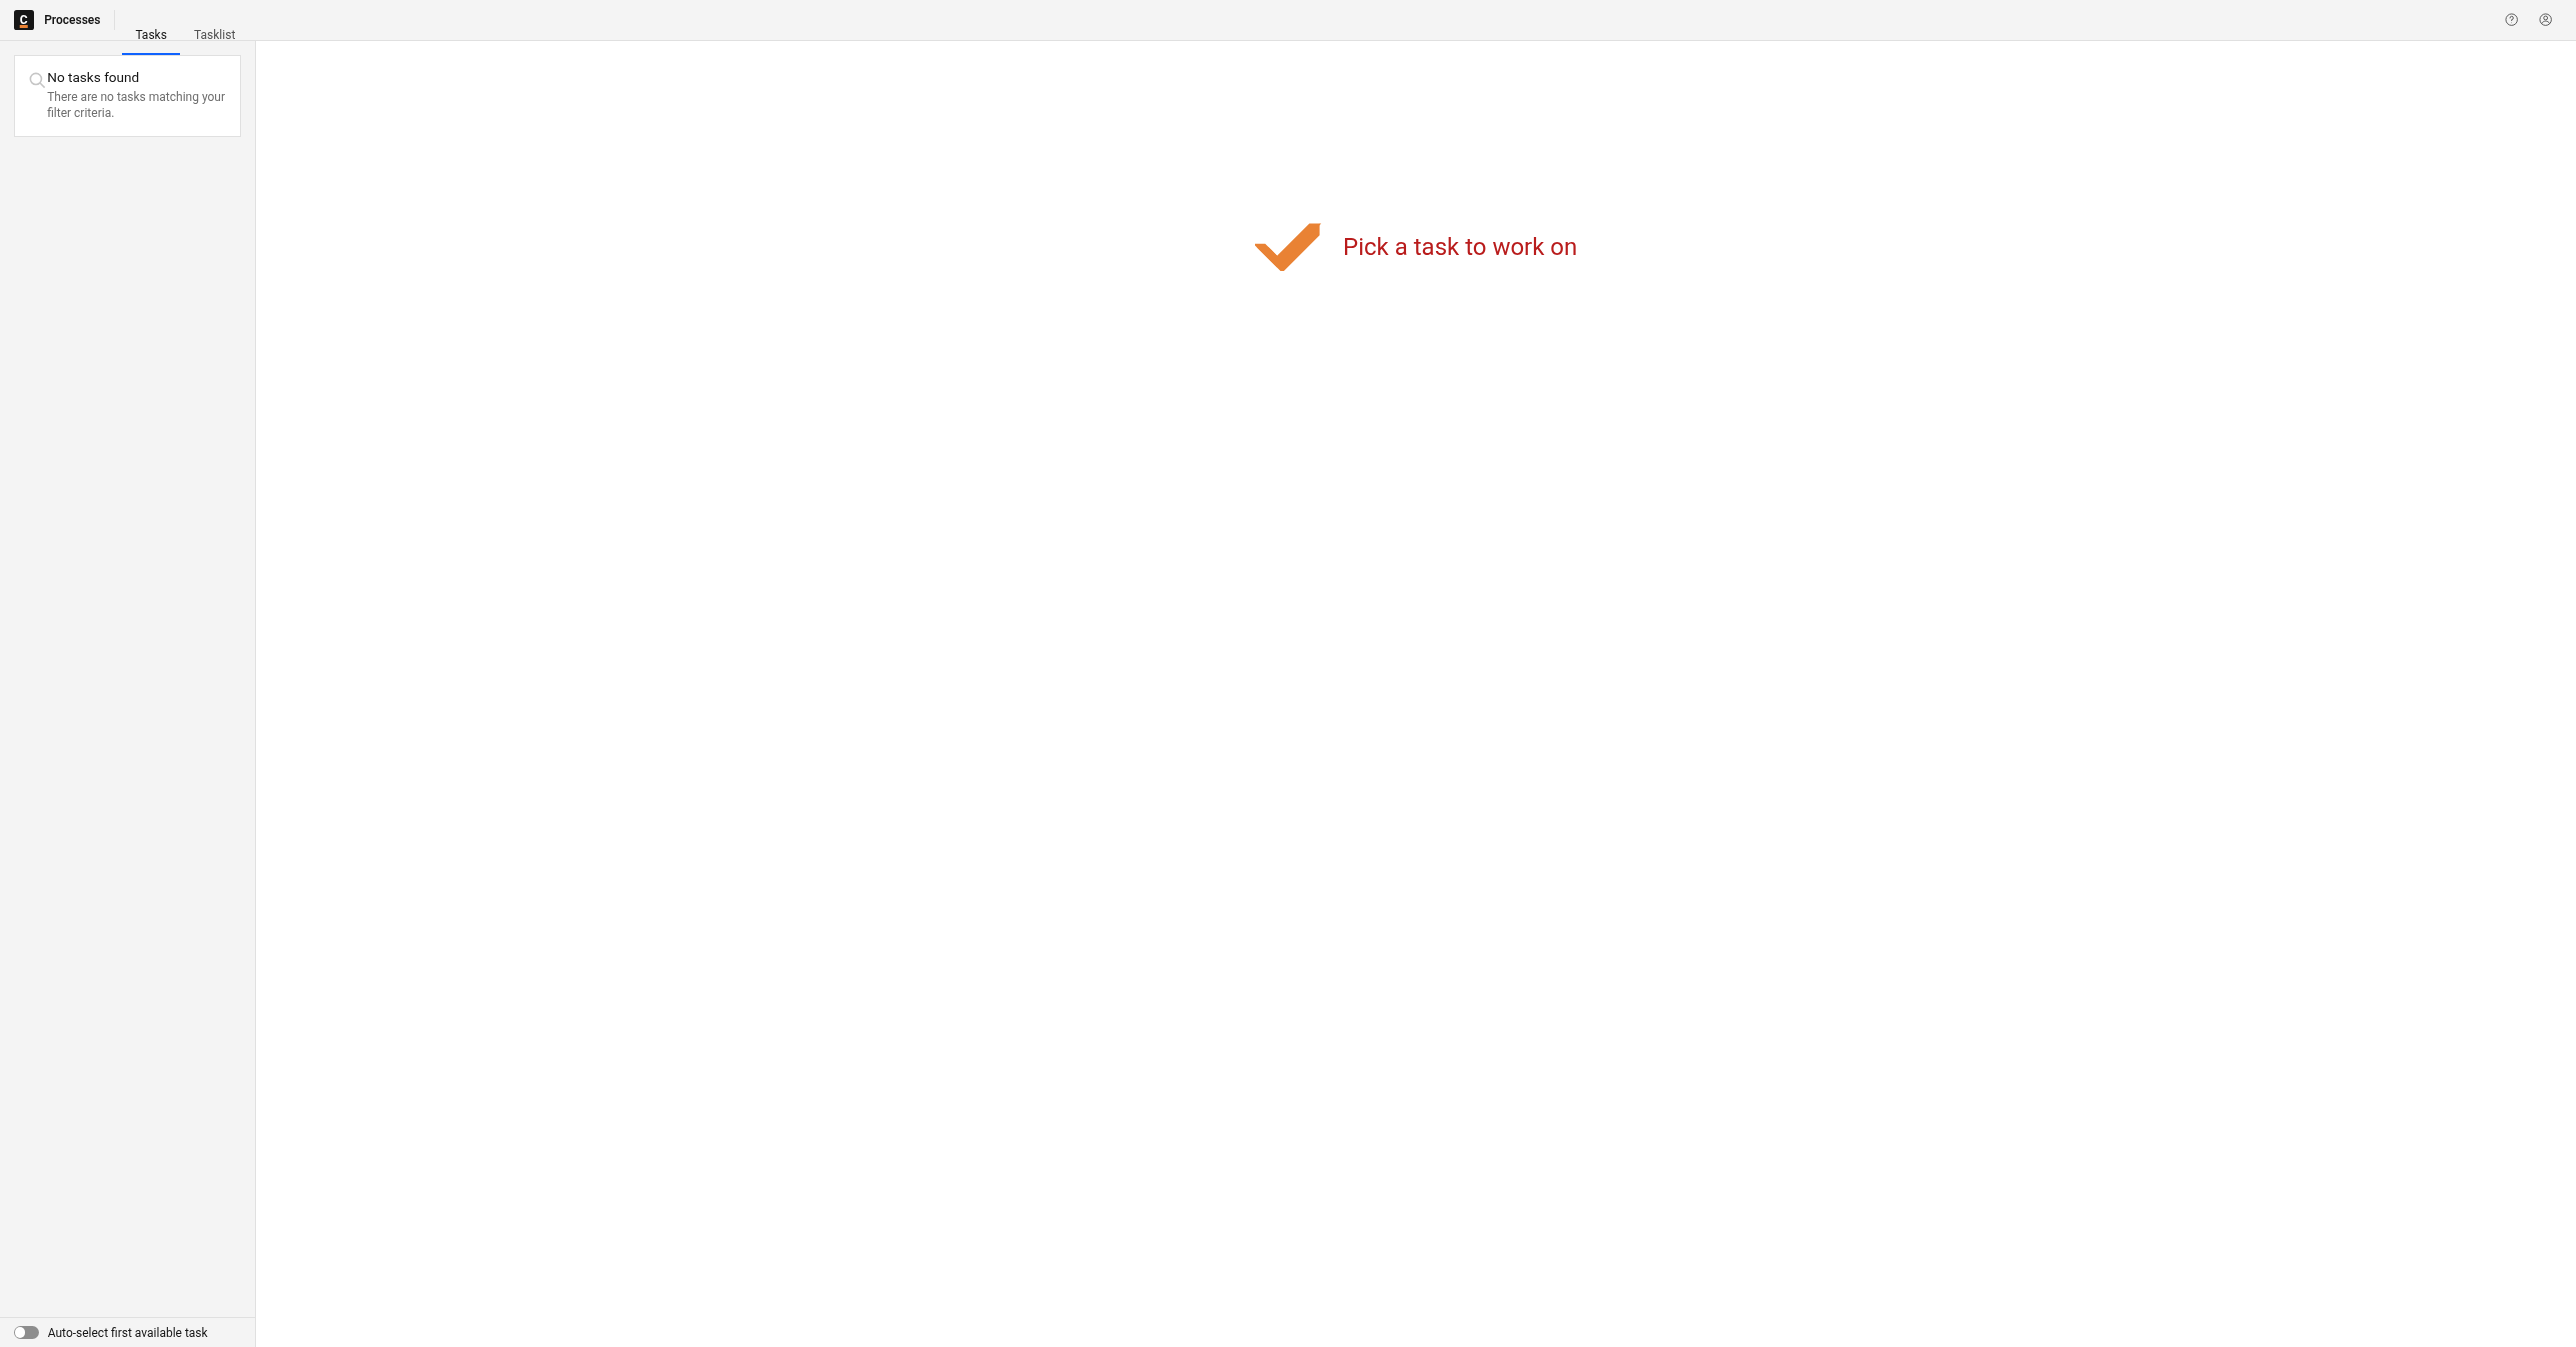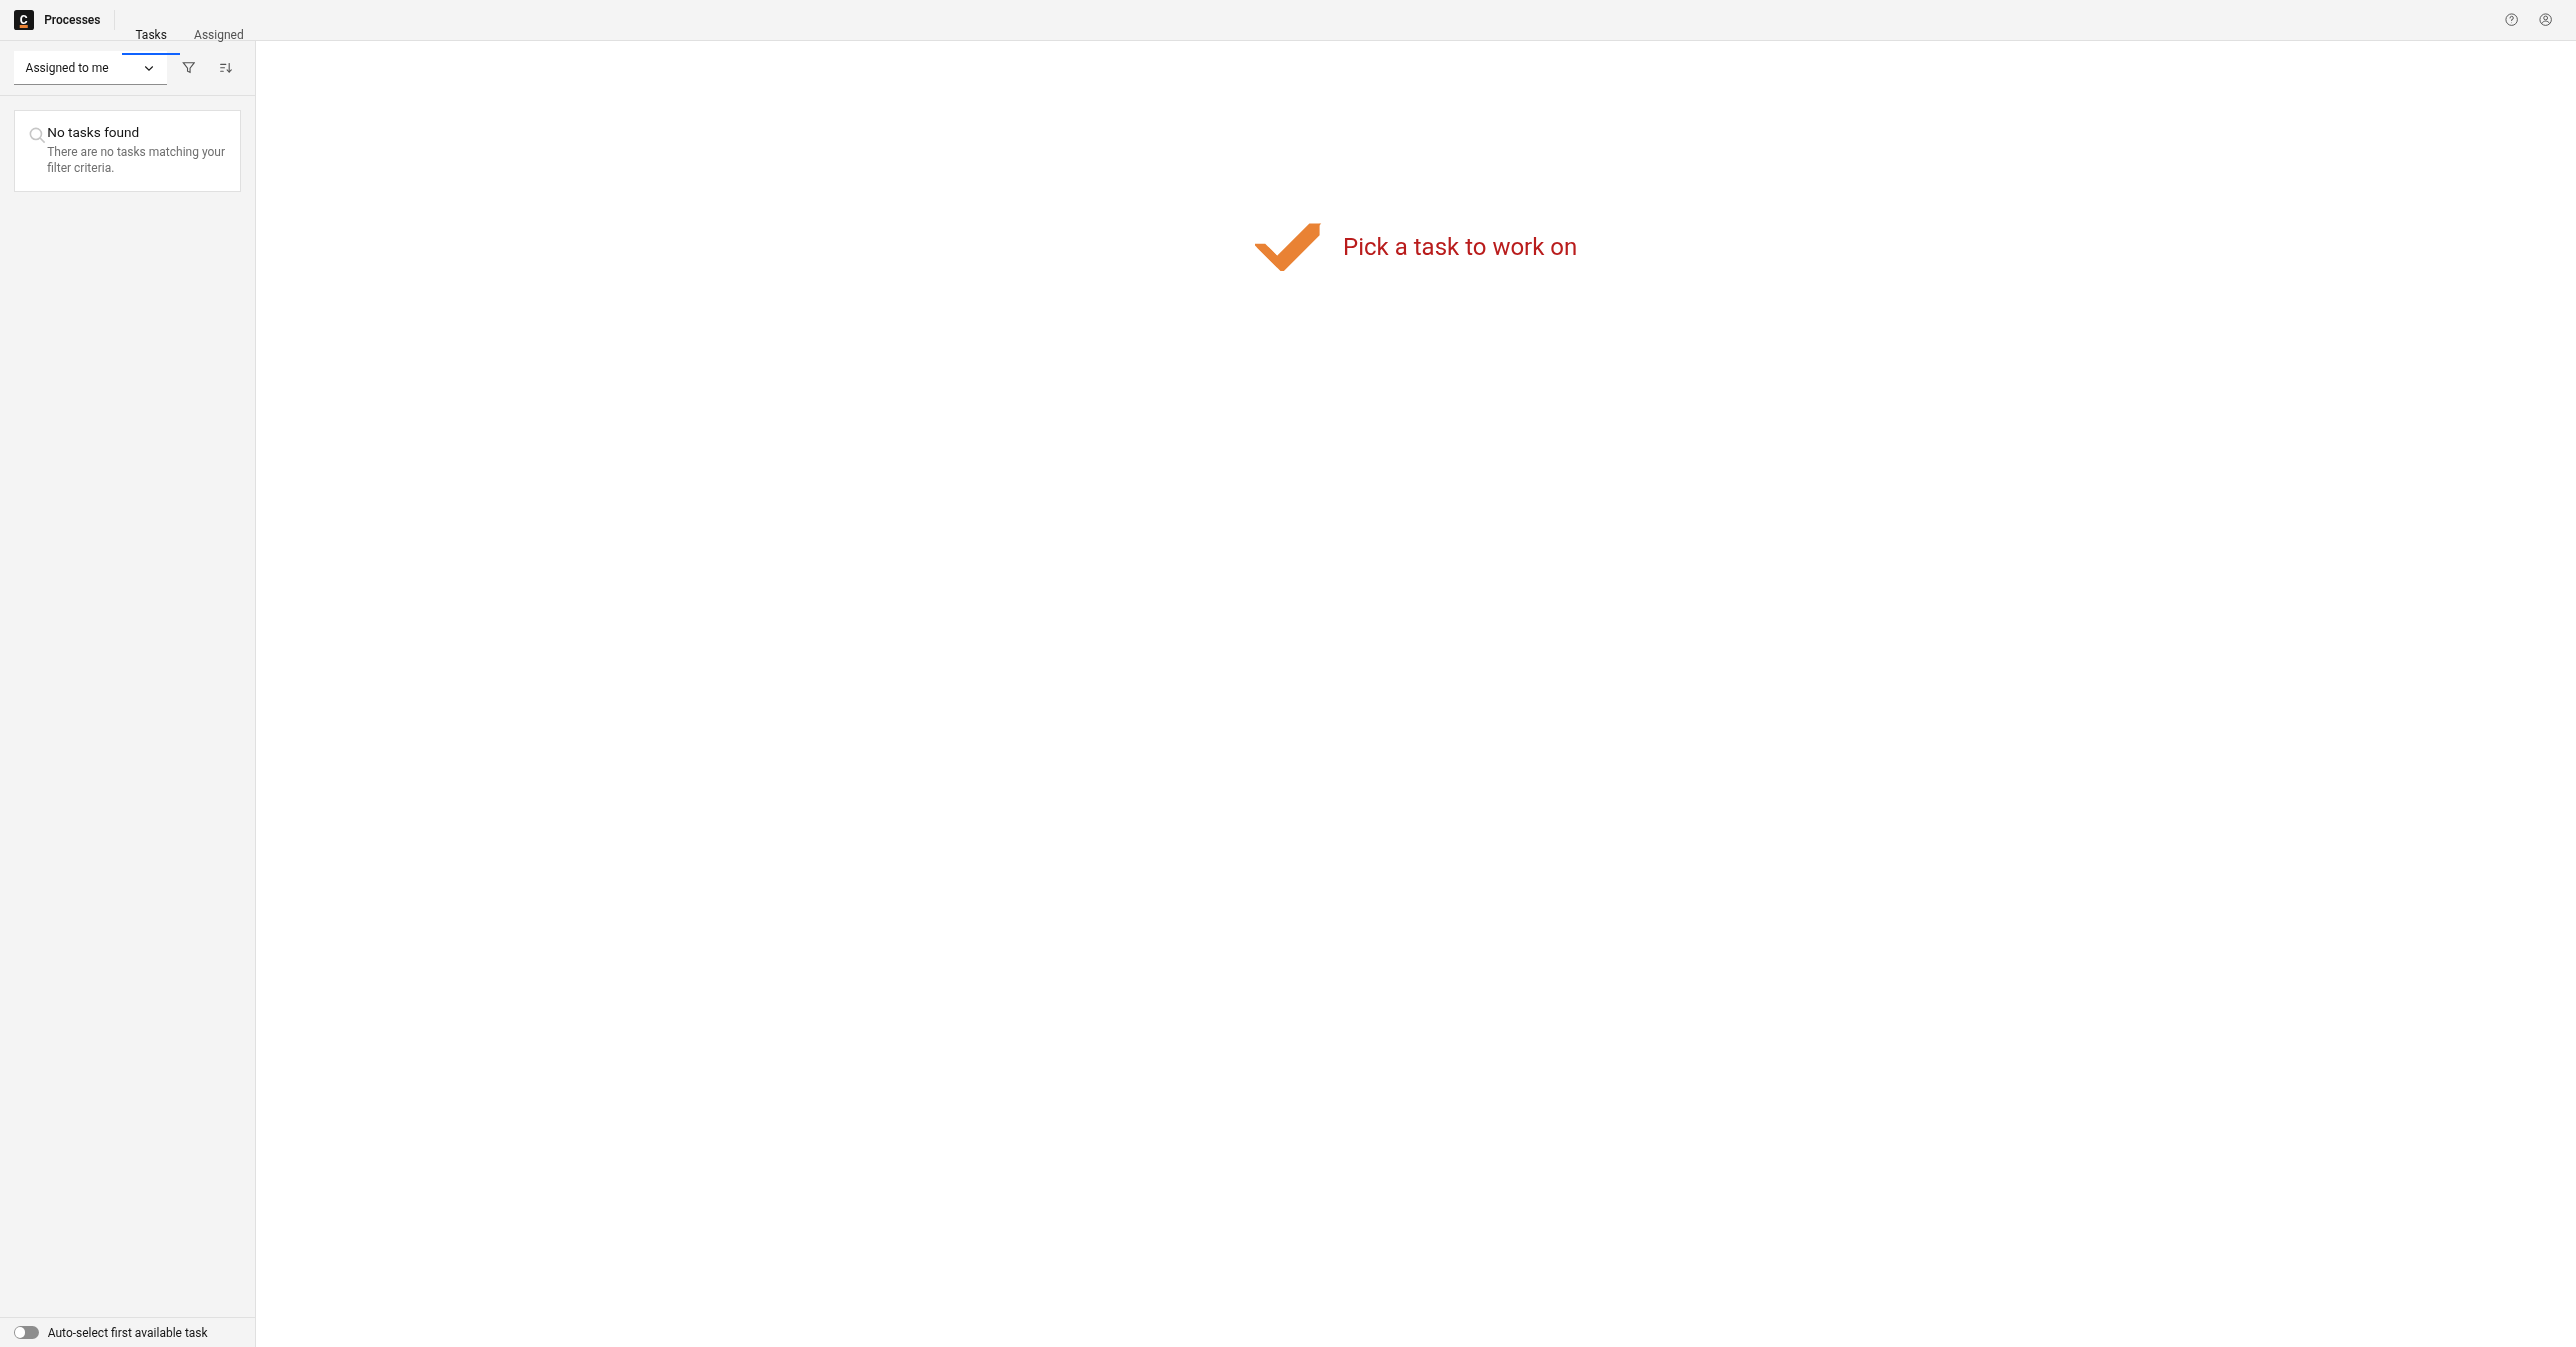--- a/index.html
+++ b/index.html
@@ -247,21 +247,21 @@
       <span class="logo-letter">C</span>
       <span class="logo-bar"></span>
     </div>
     <div class="app-name">Processes</div>
     <div class="header-divider"></div>
     <div class="nav">
       <div class="nav-item active">
         <span>Tasks</span>
       </div>
       <div class="nav-item">
-        <span>Assigned</span>
+        <span>Tasklist</span>
       </div>
     </div>
     <div class="header-spacer"></div>
     <div class="header-icon">
       <svg width="15.3" height="15.3" viewBox="0 0 32 32" fill="none" stroke="currentColor" stroke-width="2">
         <circle cx="16" cy="16" r="12"></circle>
         <path d="M12.5 12.5 A3.5 3.5 0 1 1 16 16 v2" stroke-linecap="round"></path>
         <circle cx="16" cy="22.5" r="0.8" fill="currentColor" stroke="none"></circle>
       </svg>
     </div>
@@ -270,42 +270,20 @@
         <circle cx="16" cy="16" r="12"></circle>
         <circle cx="16" cy="12.5" r="4"></circle>
         <path d="M7.5 24.5 C9.5 20.5 13 19 16 19 C19 19 22.5 20.5 24.5 24.5"></path>
       </svg>
     </div>
   </div>
 
   <div class="body">
 
     <div class="sidebar">
-      <div class="toolbar">
-        <div class="dropdown">
-          <span>Assigned to me</span>
-          <svg width="12" height="12" viewBox="0 0 16 16" fill="none" stroke="currentColor" stroke-width="1.5">
-            <path d="M3 6 L8 11 L13 6"></path>
-          </svg>
-        </div>
-        <div class="toolbar-icon">
-          <svg width="13.6" height="13.6" viewBox="0 0 16 16" fill="none" stroke="currentColor" stroke-width="1.3">
-            <path d="M1.5 2 L14.5 2 L9.5 8.5 L9.5 13.5 L6.5 12 L6.5 8.5 Z"></path>
-          </svg>
-        </div>
-        <div class="toolbar-icon">
-          <svg width="13.6" height="13.6" viewBox="0 0 16 16" fill="none" stroke="currentColor" stroke-width="1.3" stroke-linecap="round">
-            <path d="M2 4 L8 4"></path>
-            <path d="M2 8 L6.5 8"></path>
-            <path d="M2 12 L5 12"></path>
-            <path d="M12 3 L12 13"></path>
-            <path d="M9.5 10.5 L12 13 L14.5 10.5"></path>
-          </svg>
-        </div>
-      </div>
       <div class="tasklist">
         <div class="empty-card">
           <div class="empty-card-icon">
             <svg width="19" height="19" viewBox="0 0 24 24" fill="none" stroke="currentColor" stroke-width="2">
               <circle cx="10" cy="10" r="7"></circle>
               <line x1="15.2" y1="15.2" x2="21" y2="21"></line>
             </svg>
           </div>
           <div class="empty-card-text">
             <div class="empty-card-title">No tasks found</div>

